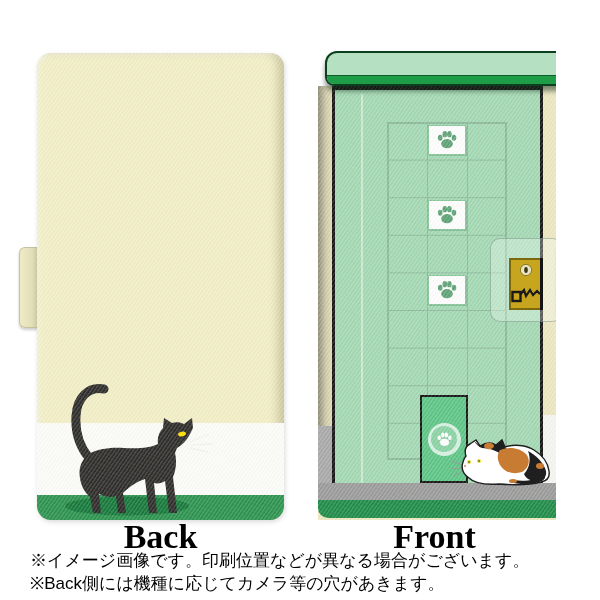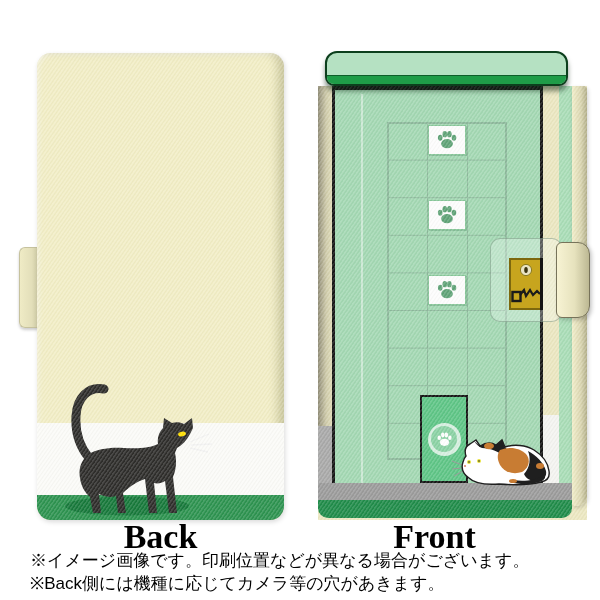--- a/index.html
+++ b/index.html
@@ -1,16 +1,16 @@
 <!DOCTYPE html>
 <html><head>
 <meta charset="utf-8">
 <style>
   html,body{margin:0;padding:0;background:#fff;}
-  #canvas{position:relative;width:600px;height:600px;background:#fff;overflow:hidden;
+  #canvas{position:relative;width:556px;height:600px;background:#fff;overflow:hidden;
           font-family:"Liberation Sans",sans-serif;}
   #canvas *{box-sizing:border-box;}
   .abs{position:absolute;}
 
   
   .back-case{left:37px;top:53px;width:247px;height:467px;border-radius:14px;overflow:hidden;
              background:#f2eec6;z-index:2;
              box-shadow:inset -6px -2px 10px rgba(90,85,40,.28), inset 2px 2px 4px rgba(255,255,255,.5), 1px 2px 5px rgba(0,0,0,.15);}
   .back-white{left:0;top:370px;width:247px;height:72px;background:#fbfbf8;}
   .back-green{left:0;top:442px;width:247px;height:25px;background:#2d9350;}

